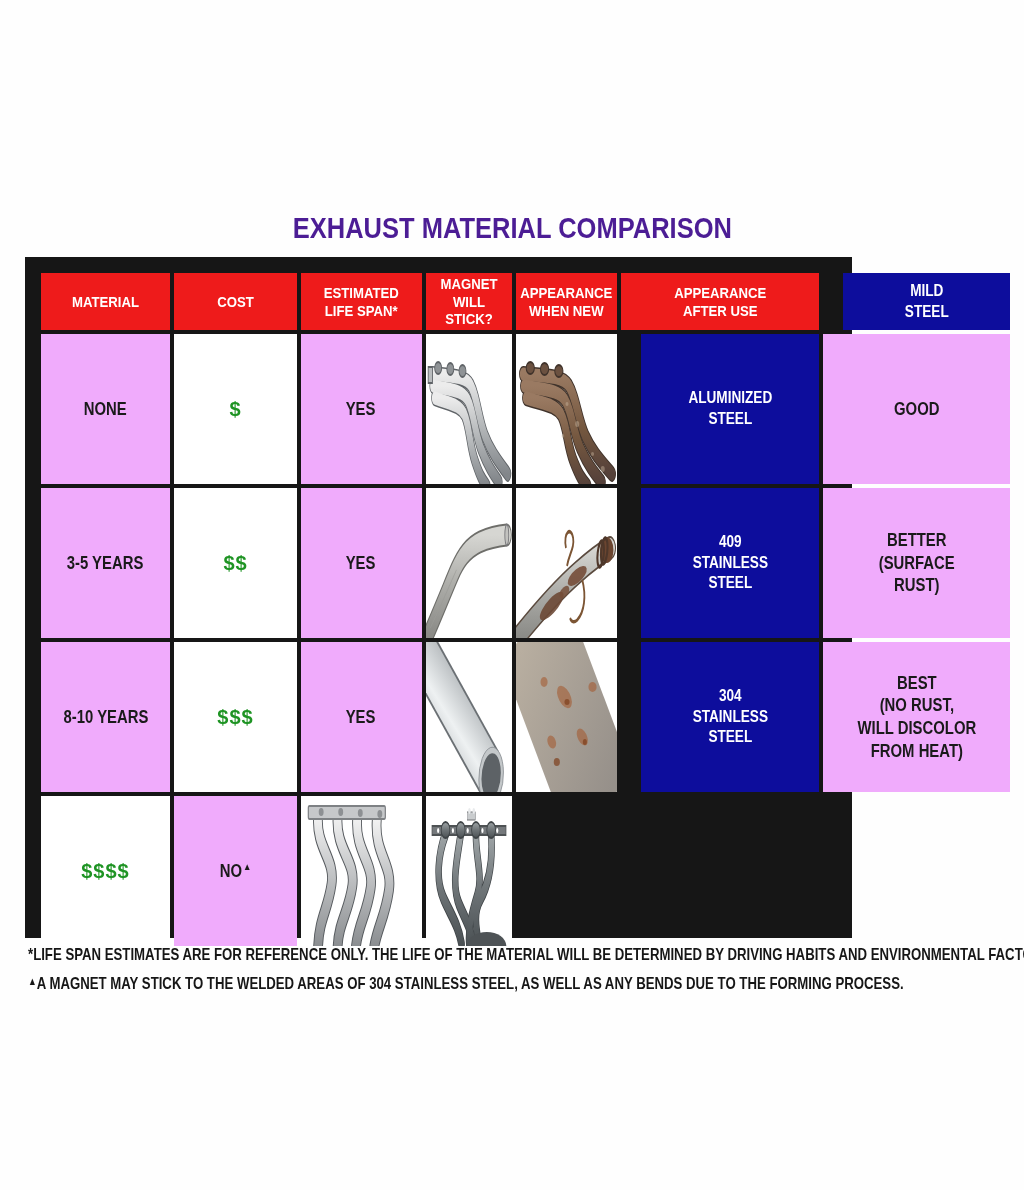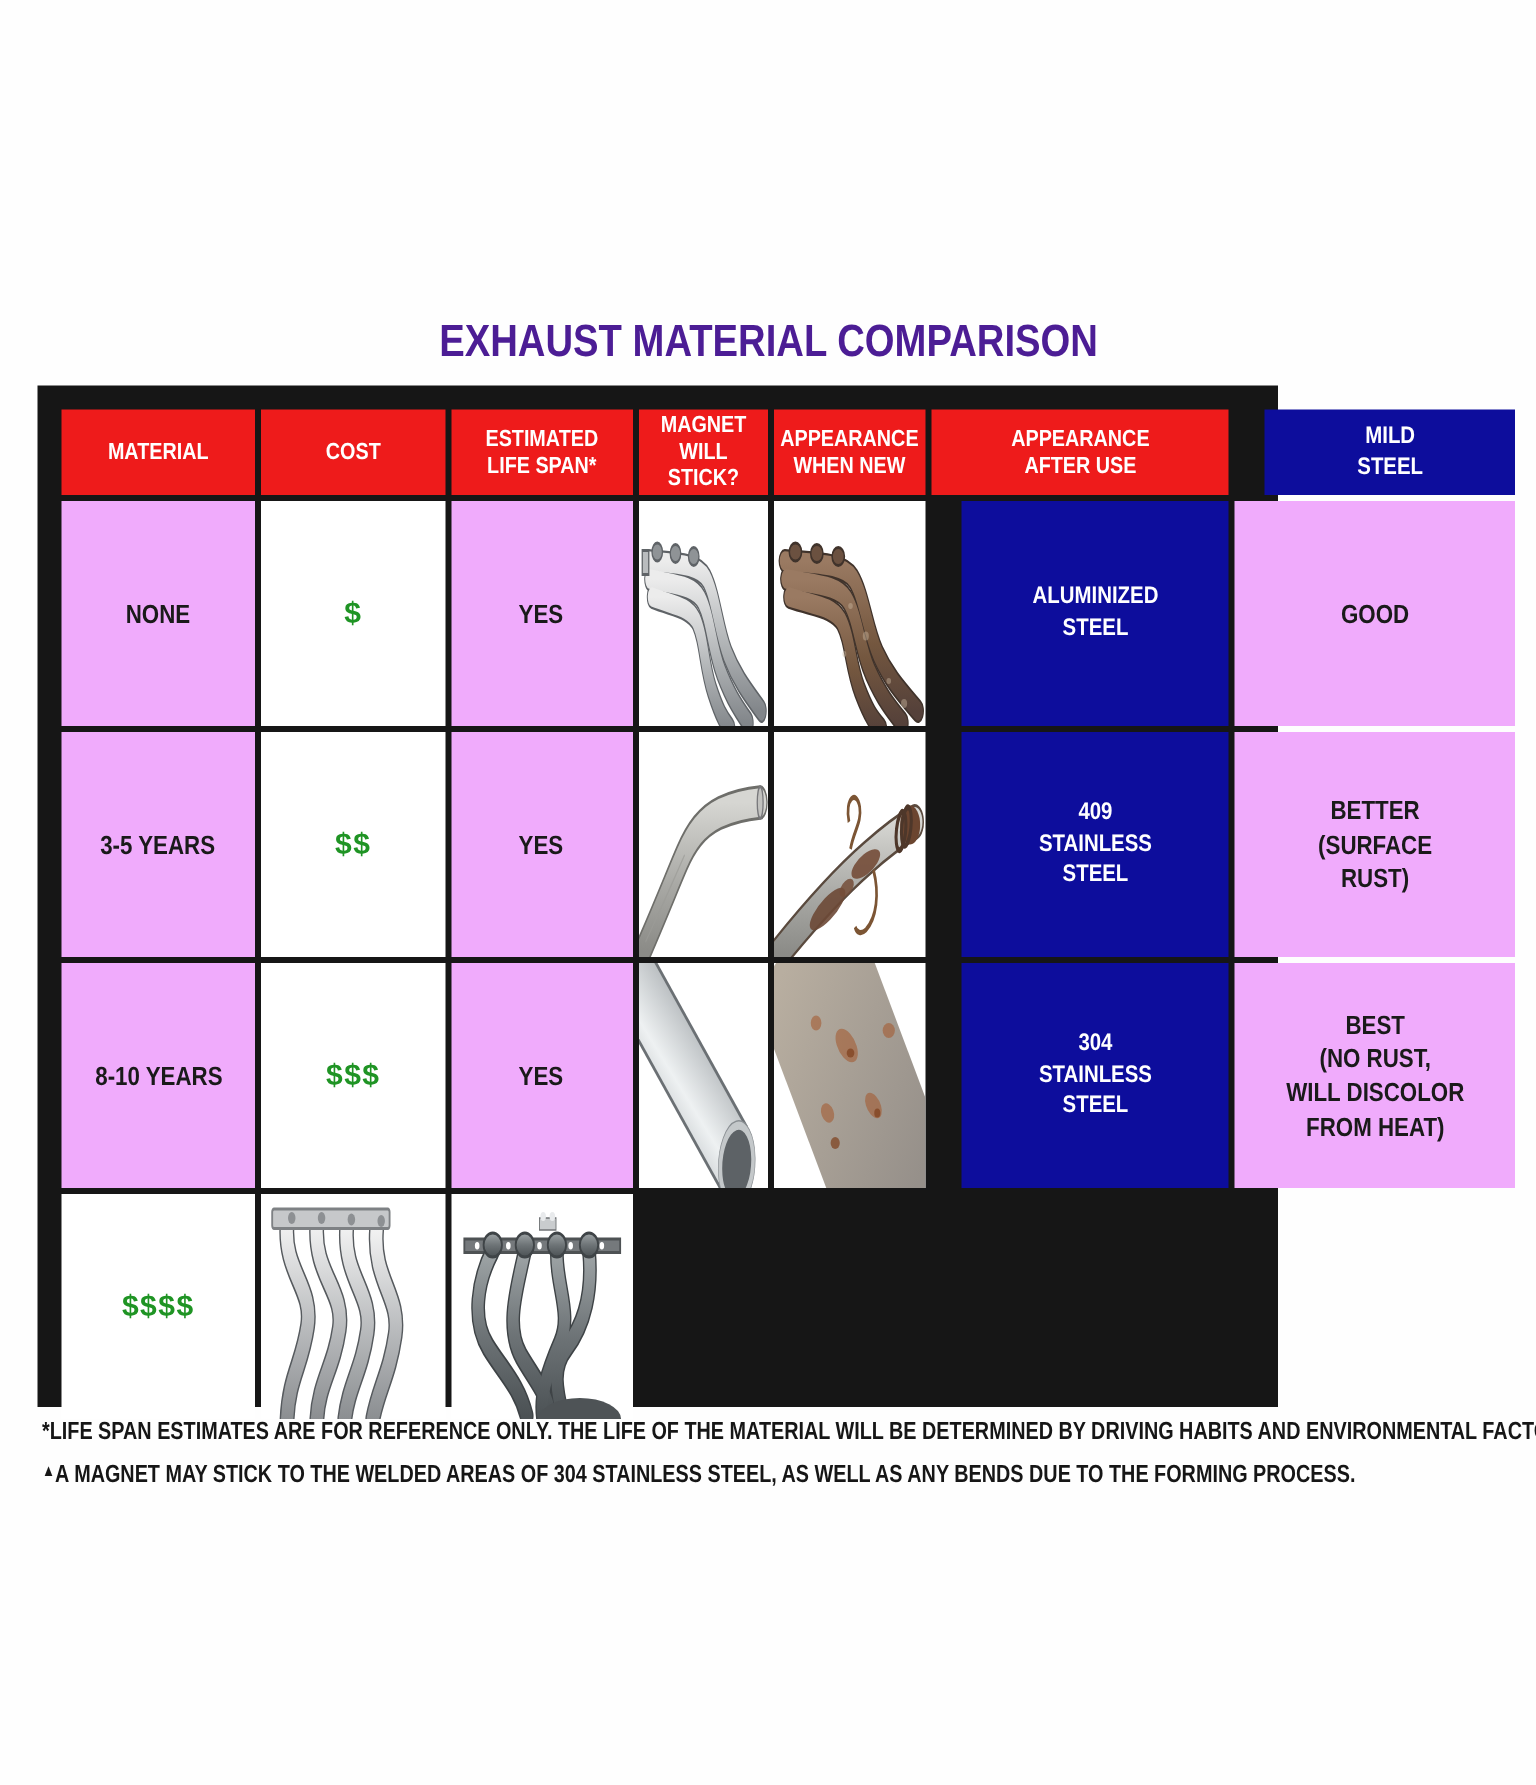--- a/index.html
+++ b/index.html
@@ -255,20 +255,23 @@
       </div>
     <div class="cell tcell">
         <span class="cond">BEST
 (NO RUST,
 WILL DISCOLOR
 FROM HEAT)</span>
       </div>
     <div class="cell ccell">
         <span>$$$$</span>
       </div>
+    <div class="cell tcell">
+        <span class="cond"><span>NO</span><span class="tri-sup">▲</span></span>
+      </div>
     <div class="cell pcell">
       <svg viewBox="0 0 198 150" preserveAspectRatio="none">
         <g fill="none" stroke="#565a5e" stroke-width="16" stroke-linecap="round">
           <path d="M28 20 C24 52 56 62 50 88 C44 114 30 122 28 150"></path>
           <path d="M60 20 C56 54 90 64 84 90 C78 116 62 126 60 150"></path>
           <path d="M92 22 C88 56 120 66 114 92 C108 118 94 128 90 150"></path>
           <path d="M124 24 C120 58 150 68 144 94 C138 120 126 130 120 150"></path>
         </g>
         <g fill="none" stroke="url(#g-sil2)" stroke-width="13" stroke-linecap="round">
           <path d="M28 20 C24 52 56 62 50 88 C44 114 30 122 28 150"></path>

